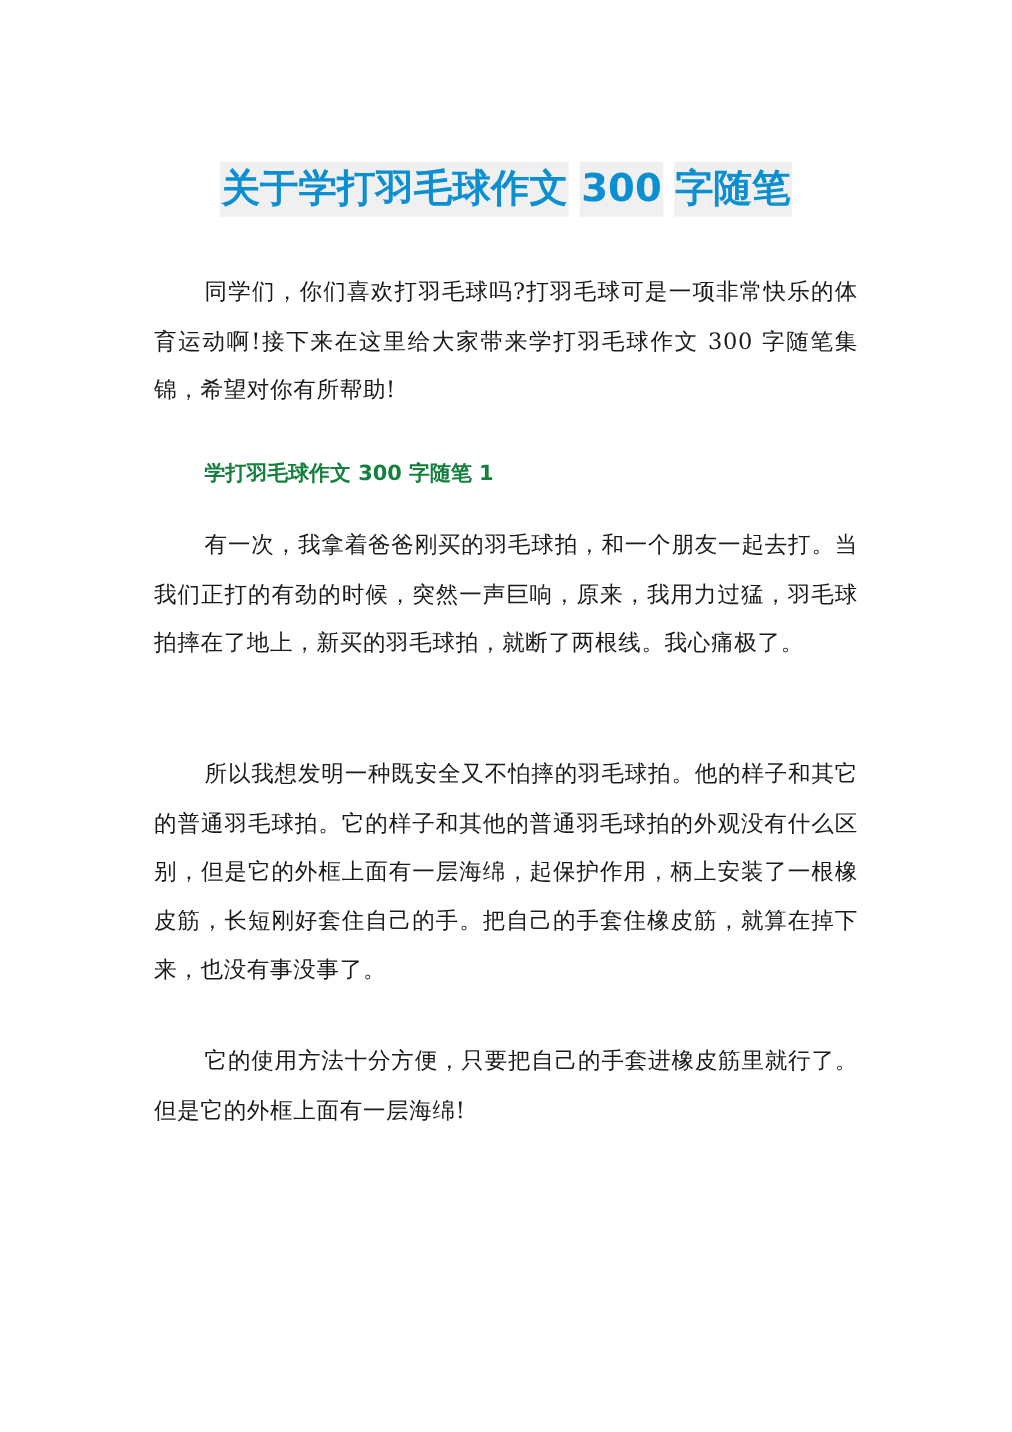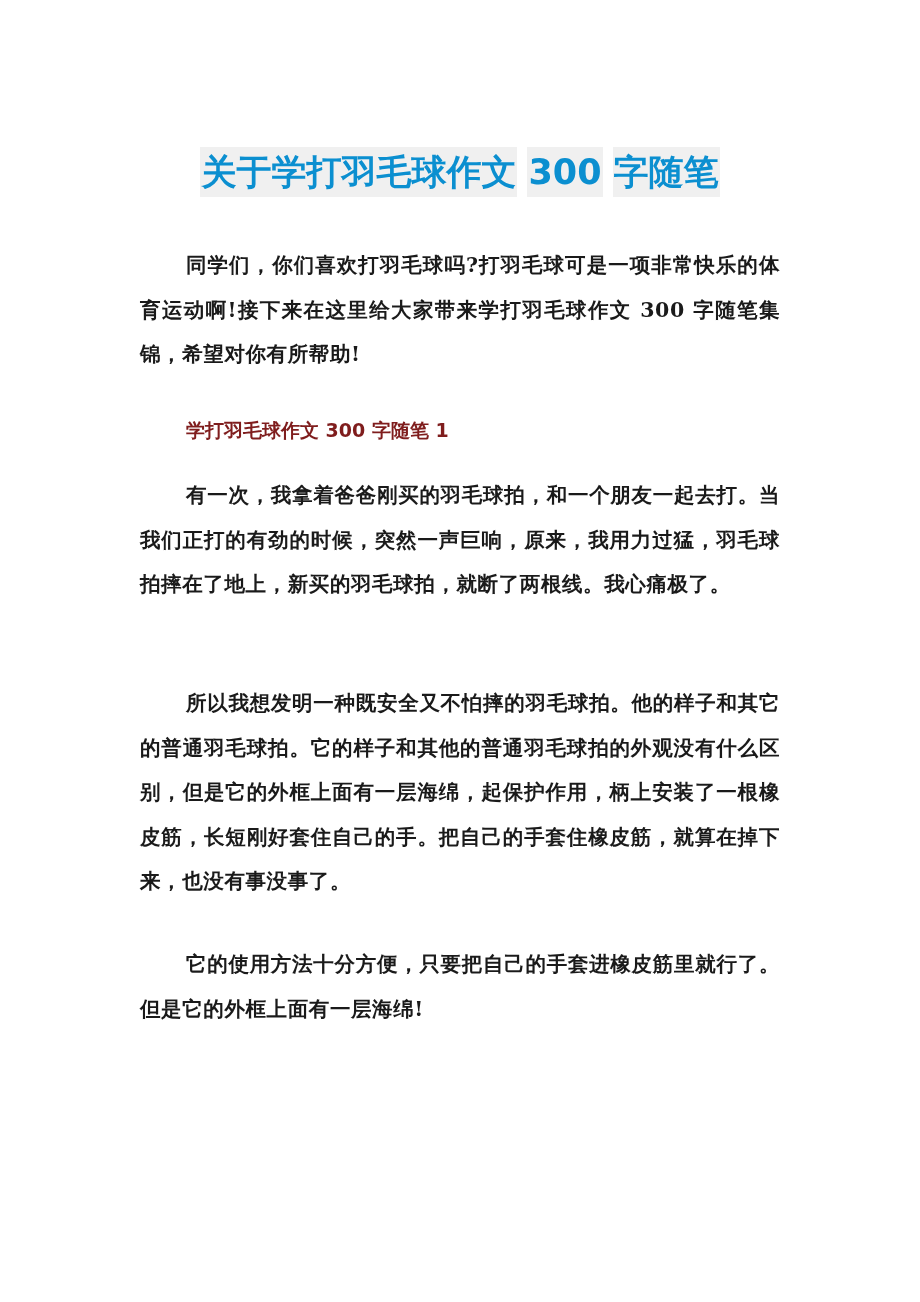--- a/index.html
+++ b/index.html
@@ -6,23 +6,23 @@
   body { width: 920px; height: 1302px; position: relative; overflow: hidden;
          font-family: "DejaVu Serif", "Liberation Serif", serif; color: #1a1a1a; }
   .page { position: absolute; left: 0; top: 0; width: 920px; height: 1302px; }
   .title { position: absolute; top: 124px; left: 0; width: 920px; height: 34px;
            text-align: center; font-family: "DejaVu Sans", "Liberation Sans", sans-serif;
            font-weight: bold; font-size: 35px; line-height: 50px; color: #0b8fd0; }
   .title span.seg { background: #f0f0f0; display: inline-block; padding: 0 1px; }
   .title span.gap { display: inline-block; width: 10px; }
   .para { position: absolute; left: 140px; width: 640px; font-size: 20.5px;
           line-height: 44.5px; letter-spacing: 0.6px; text-indent: 46px; margin: 0;
-          text-align: justify; font-weight: bold; }
+          text-align: justify; }
   .heading { position: absolute; left: 186px; font-family: "DejaVu Sans", "Liberation Sans", sans-serif;
-             font-weight: bold; font-size: 19px; color: #7f1d1d; margin: 0; line-height: 30px; }
+             font-weight: bold; font-size: 19px; color: #15803d; margin: 0; line-height: 30px; }
 </style>
 </head>
 <body>
 
 <div class="page">
   <h1 class="title"><span class="seg">关于学打羽毛球作文</span><span class="gap"></span><span class="seg">300</span><span class="gap"></span><span class="seg">字随笔</span></h1>
 
   <p class="para" style="top:243px;">同学们，你们喜欢打羽毛球吗?打羽毛球可是一项非常快乐的体育运动啊!接下来在这里给大家带来学打羽毛球作文 300 字随笔集锦，希望对你有所帮助!</p>
 
   <h2 class="heading" style="top:415px;">学打羽毛球作文 300 字随笔 1</h2>

